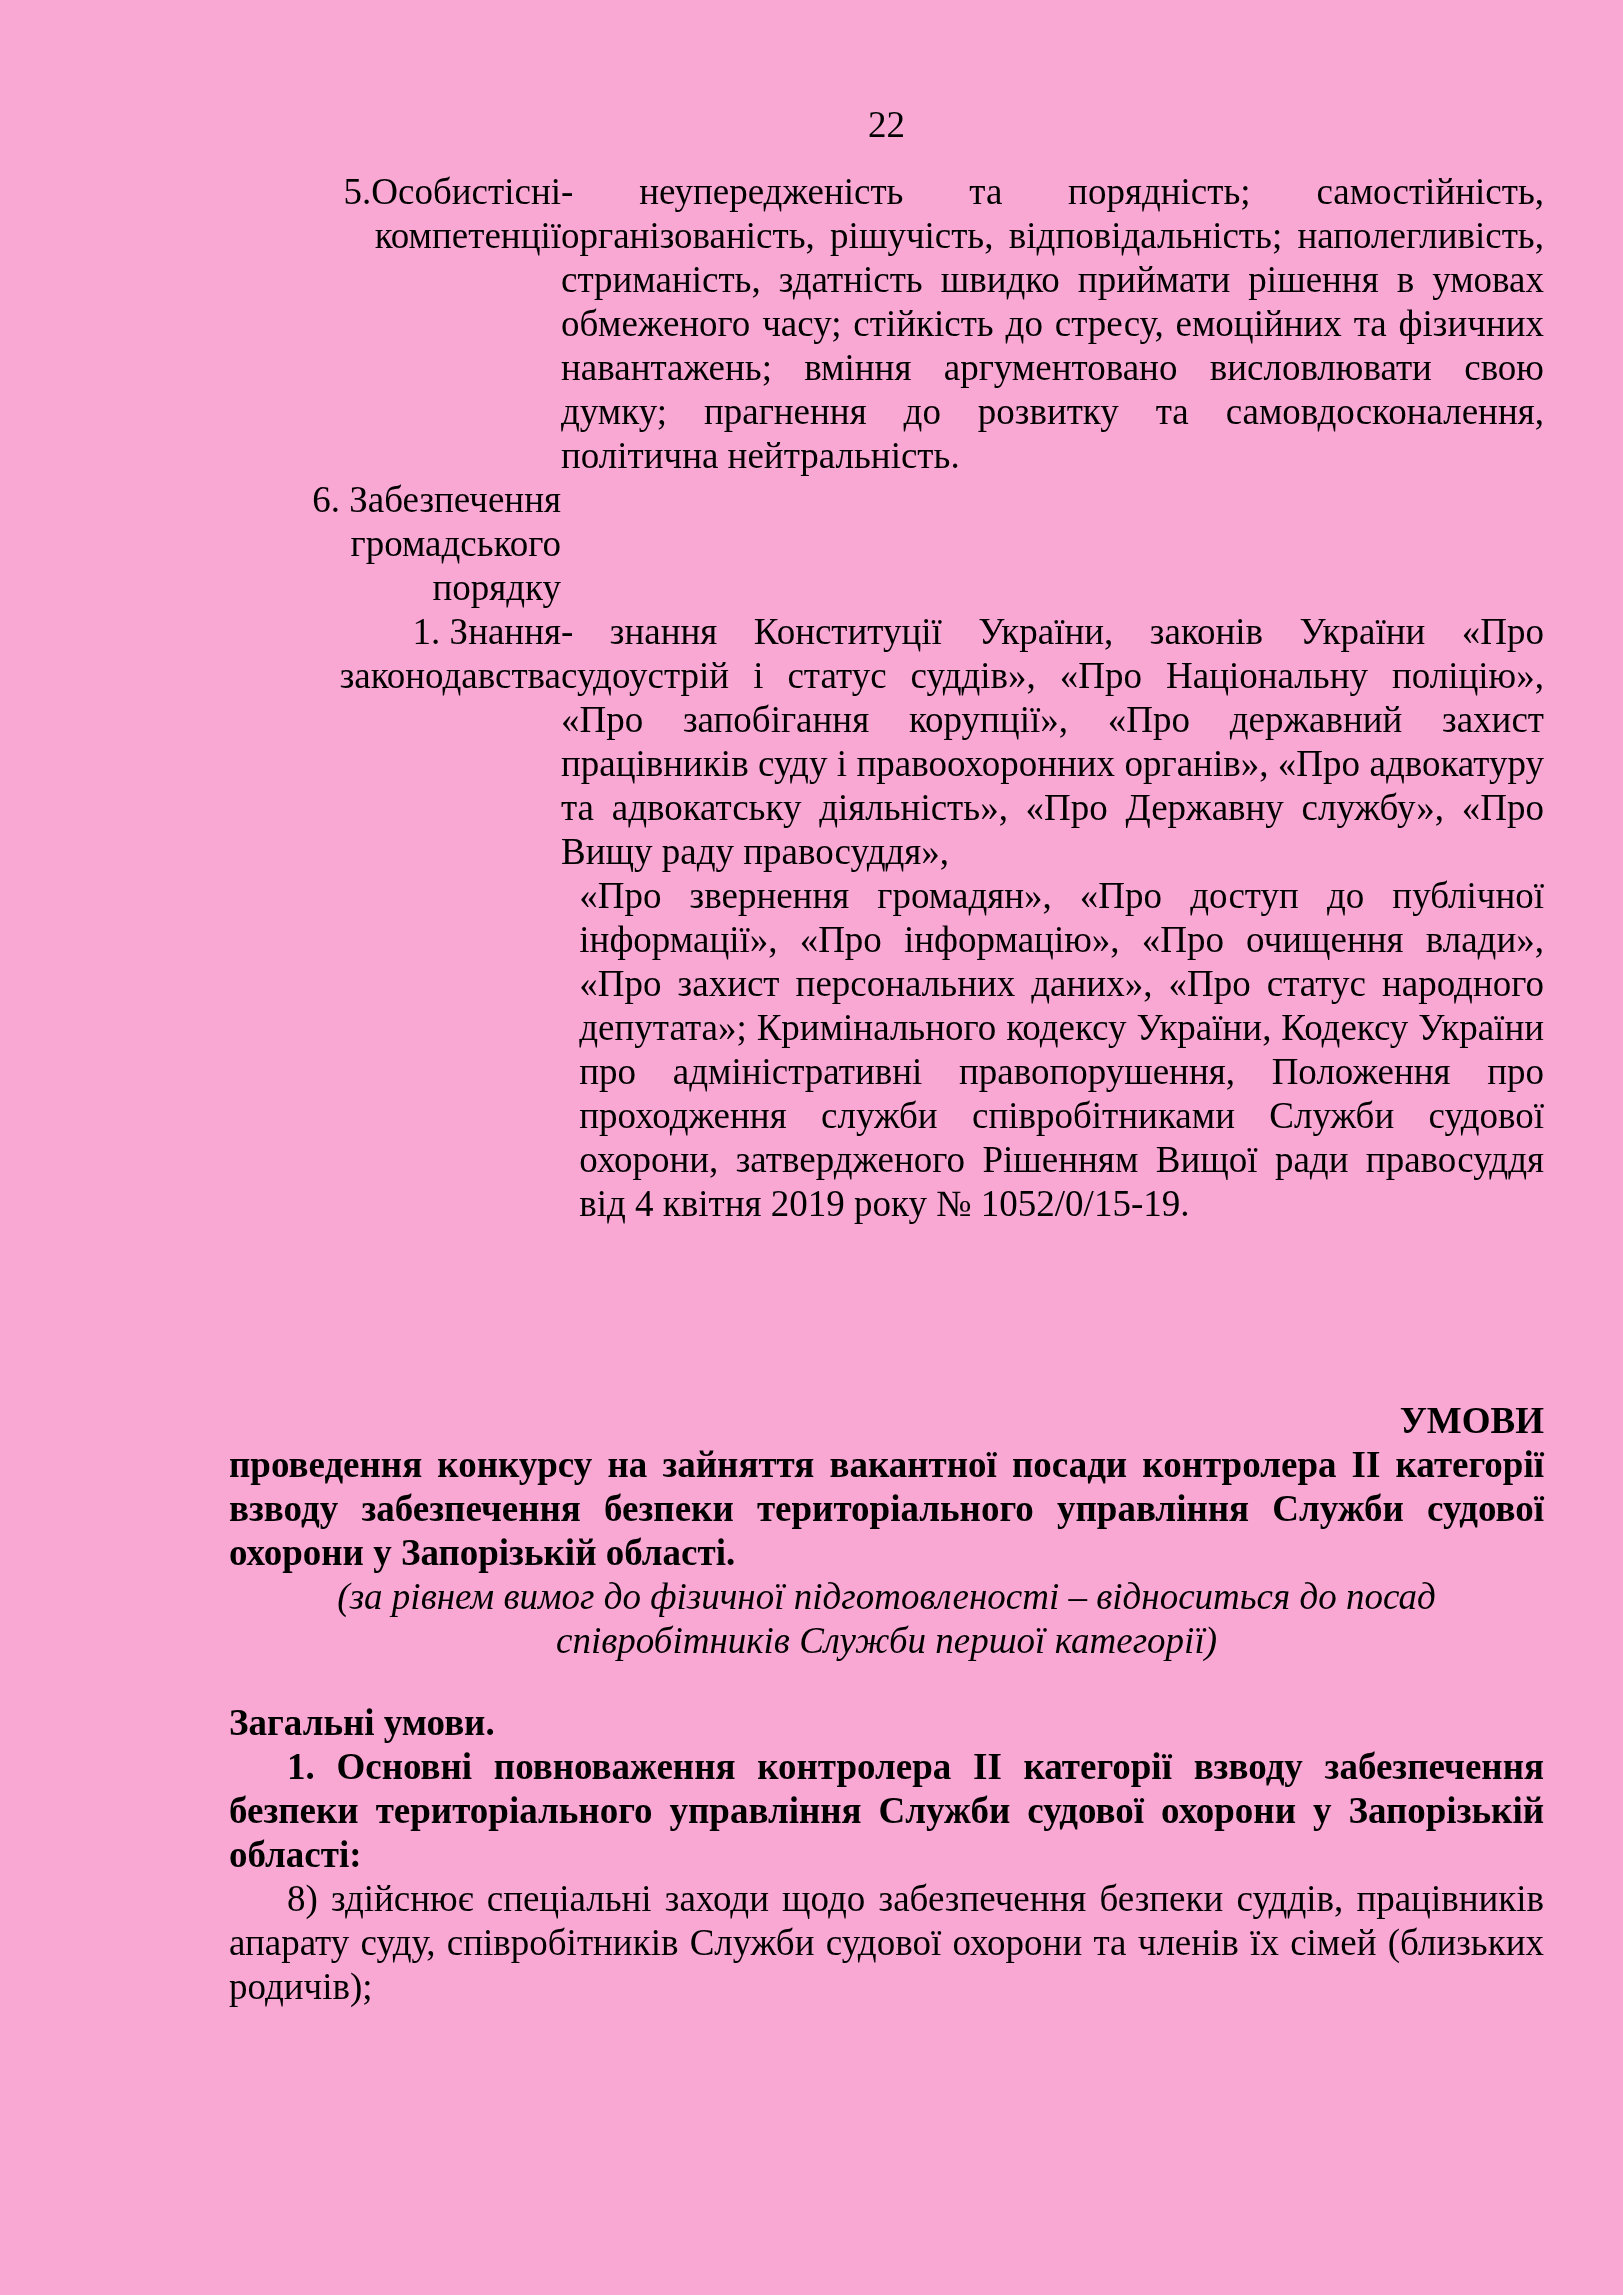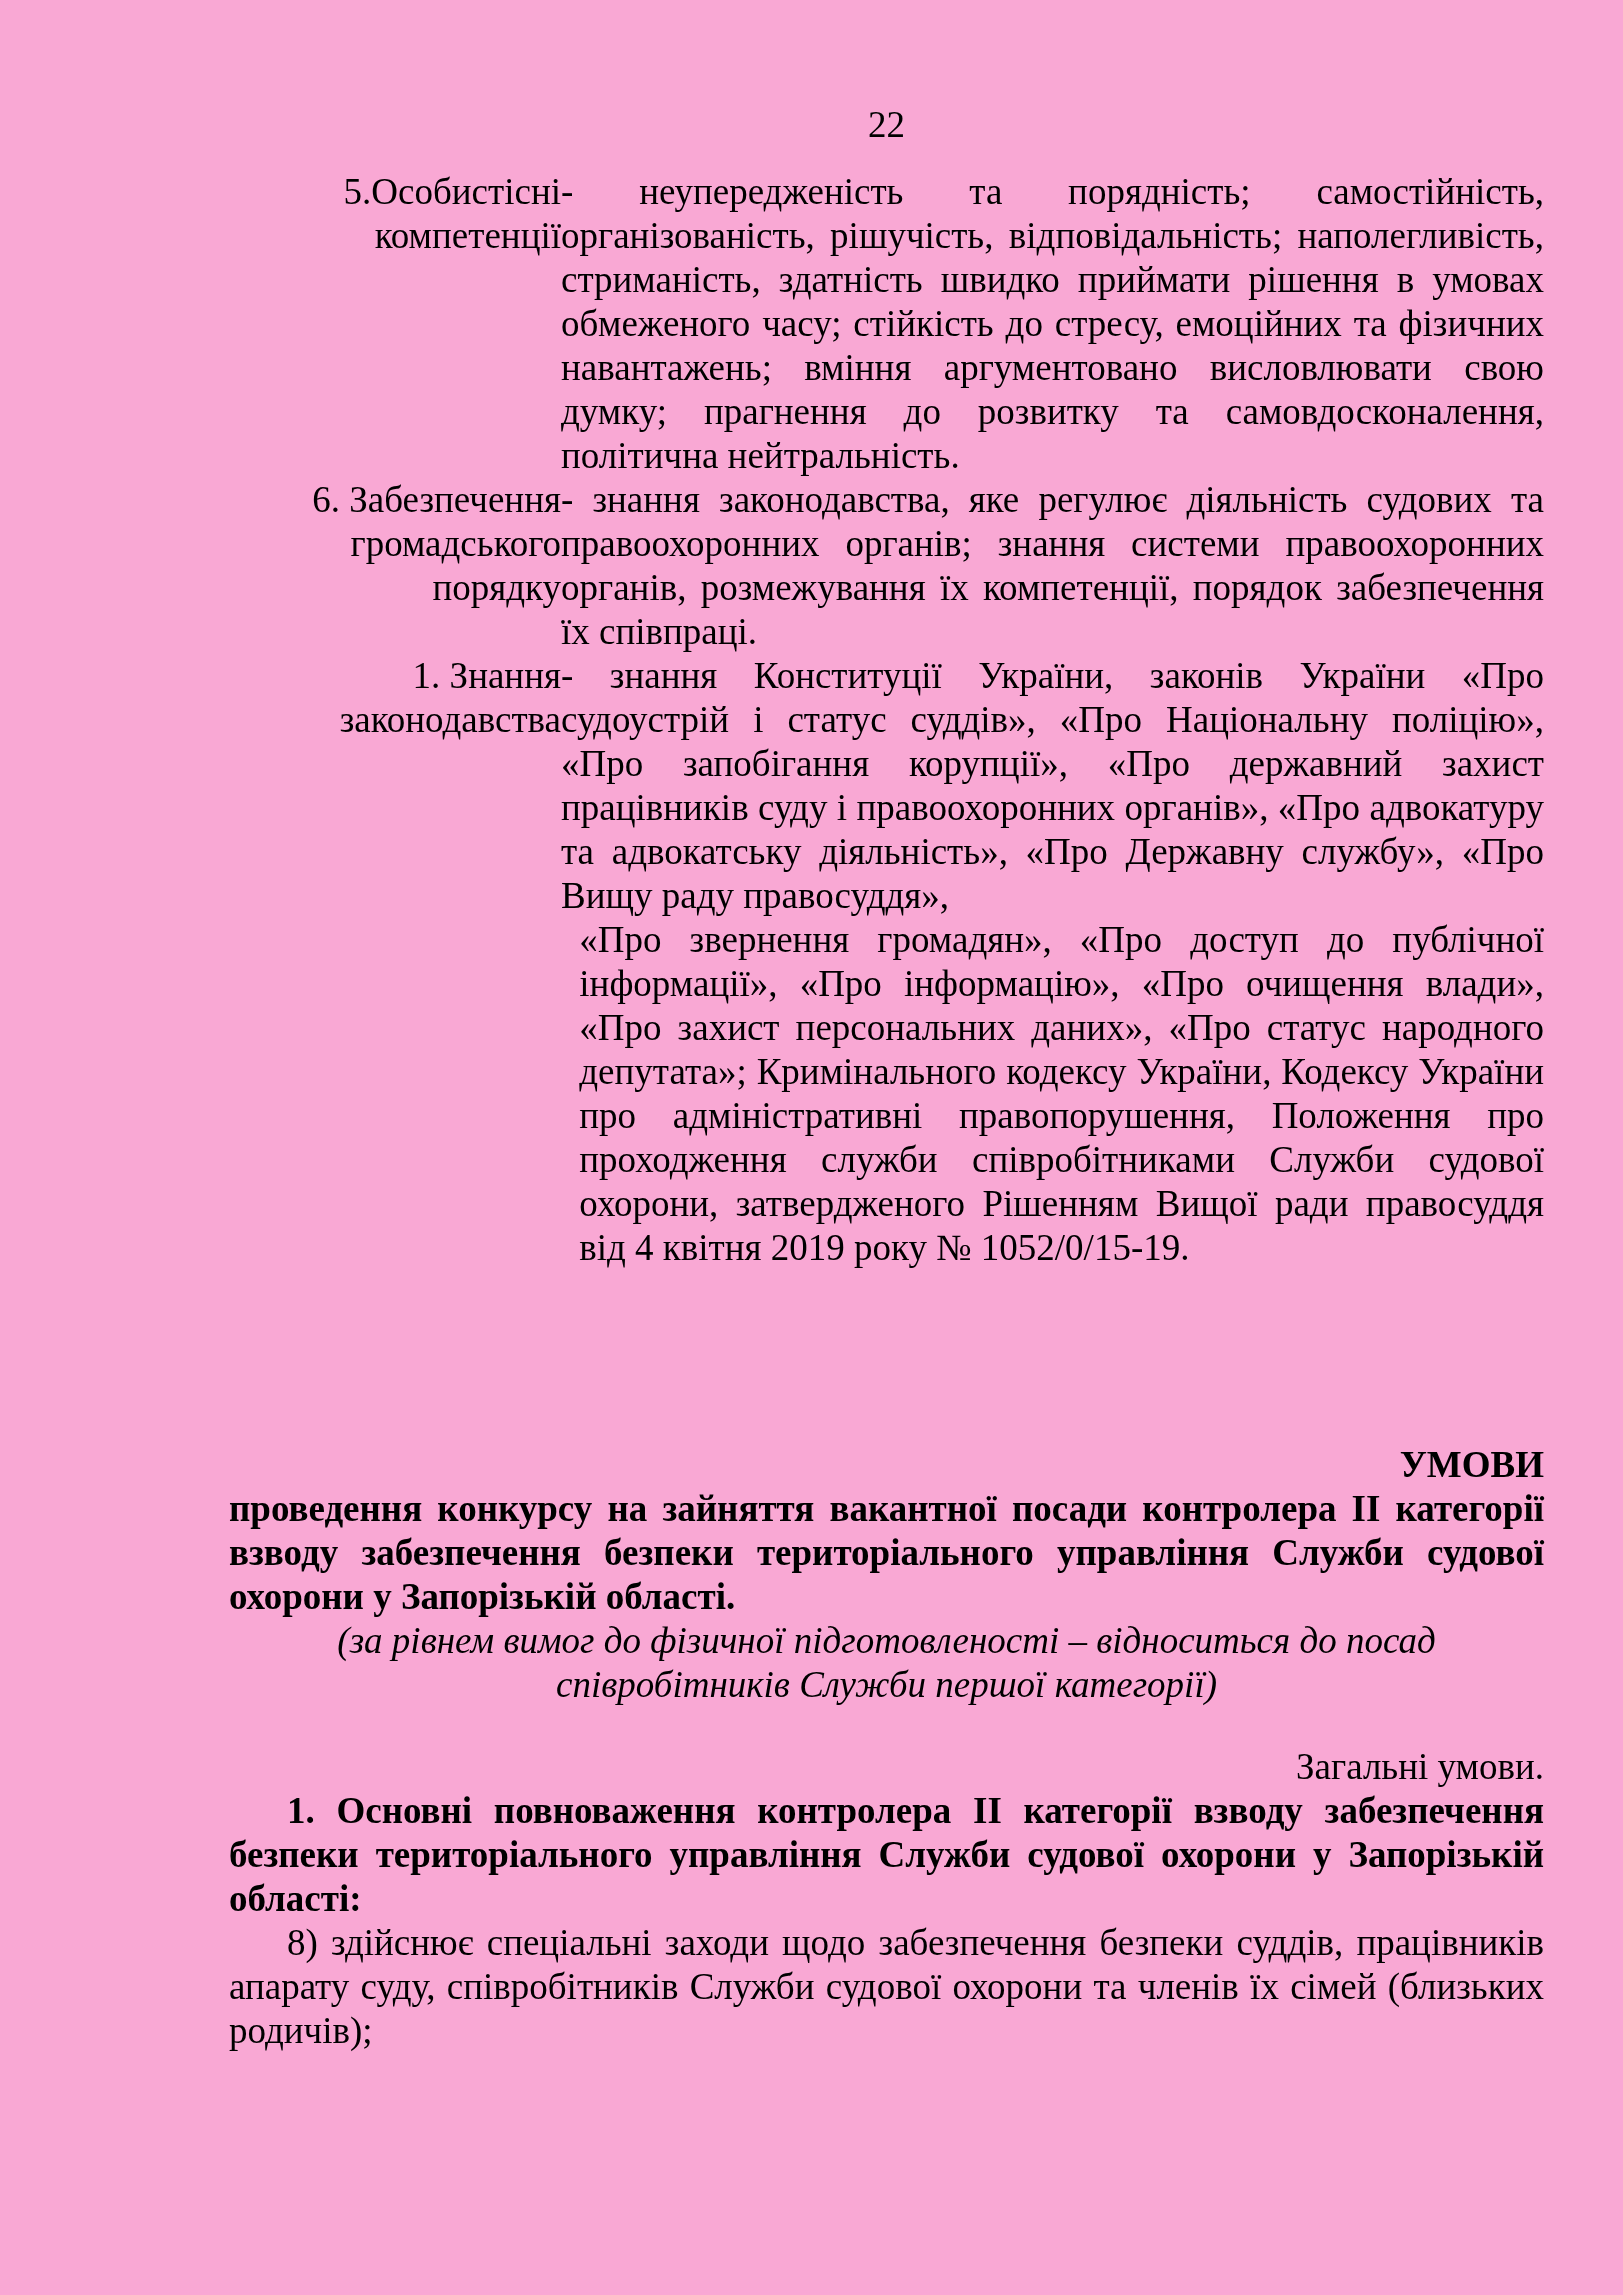--- a/index.html
+++ b/index.html
@@ -35,42 +35,41 @@
     text-align: center;
     font-weight: bold;
   }
   
   .conditions { margin-top: 173px; }
   .c-title { text-align: right; font-weight: bold; }
   .c-intro { font-weight: bold; text-align: justify; margin: 0; }
   .c-note { font-style: italic; text-align: center; padding: 0 105px; margin: 0; }
   
   .general { margin-top: 38px; }
-  .g-heading { text-align: right; font-weight: normal; }
+  .g-heading { text-align: left; font-weight: bold; }
   .g-para-bold { font-weight: bold; text-align: justify; text-indent: 58px; margin: 0; }
   .g-item { text-align: justify; text-indent: 58px; margin: 0; }
 </style>
 </head>
 <body>
 
 <div class="page">
   <div class="content">
 
     <div class="page-number">22</div>
 
     <div class="qual-table">
 
       <div class="trow">
         <div class="tlabel">5.Особистісні компетенції</div>
         <div class="tvalue">- неупередженість та порядність; самостійність, організованість, рішучість, відповідальність; наполегливість, стриманість, здатність швидко приймати рішення в умовах обмеженого часу; стійкість до стресу, емоційних та фізичних навантажень; вміння аргументовано висловлювати свою думку; прагнення до розвитку та самовдосконалення, політична нейтральність.</div>
       </div>
 
       <div class="trow">
         <div class="tlabel">6. Забезпечення громадського порядку</div>
-        <div class="tvalue">- знання законодавства, яке регулює діяльність судових та правоохоронних органів; знання системи правоохоронних органів, розмежування їх компетенції, порядок забезпечення їх співпраці.</div>
       </div>
 
 
       <div class="trow">
         <div class="tlabel">1. Знання законодавства</div>
         <div class="tvalue">
           <p class="p1">- знання Конституції України, законів України «Про судоустрій і статус суддів», «Про Національну поліцію», «Про запобігання корупції», «Про державний захист працівників суду і правоохоронних органів», «Про адвокатуру та адвокатську діяльність», «Про Державну службу», «Про Вищу раду правосуддя»,</p>
           <p class="p2">«Про звернення громадян», «Про доступ до публічної інформації», «Про інформацію», «Про очищення влади», «Про захист персональних даних», «Про статус народного депутата»; Кримінального кодексу України, Кодексу України про адміністративні правопорушення, Положення про проходження служби співробітниками Служби судової охорони, затвердженого Рішенням Вищої ради правосуддя від 4 квітня 2019 року № 1052/0/15-19.</p>
         </div>
       </div>

